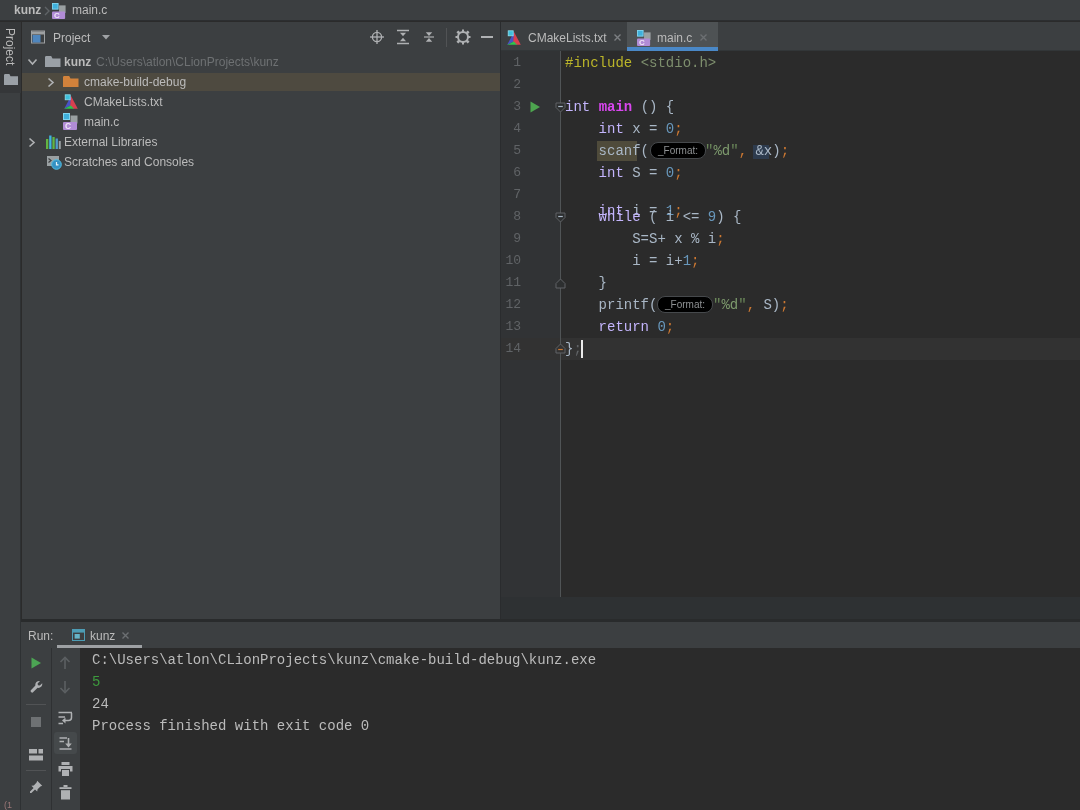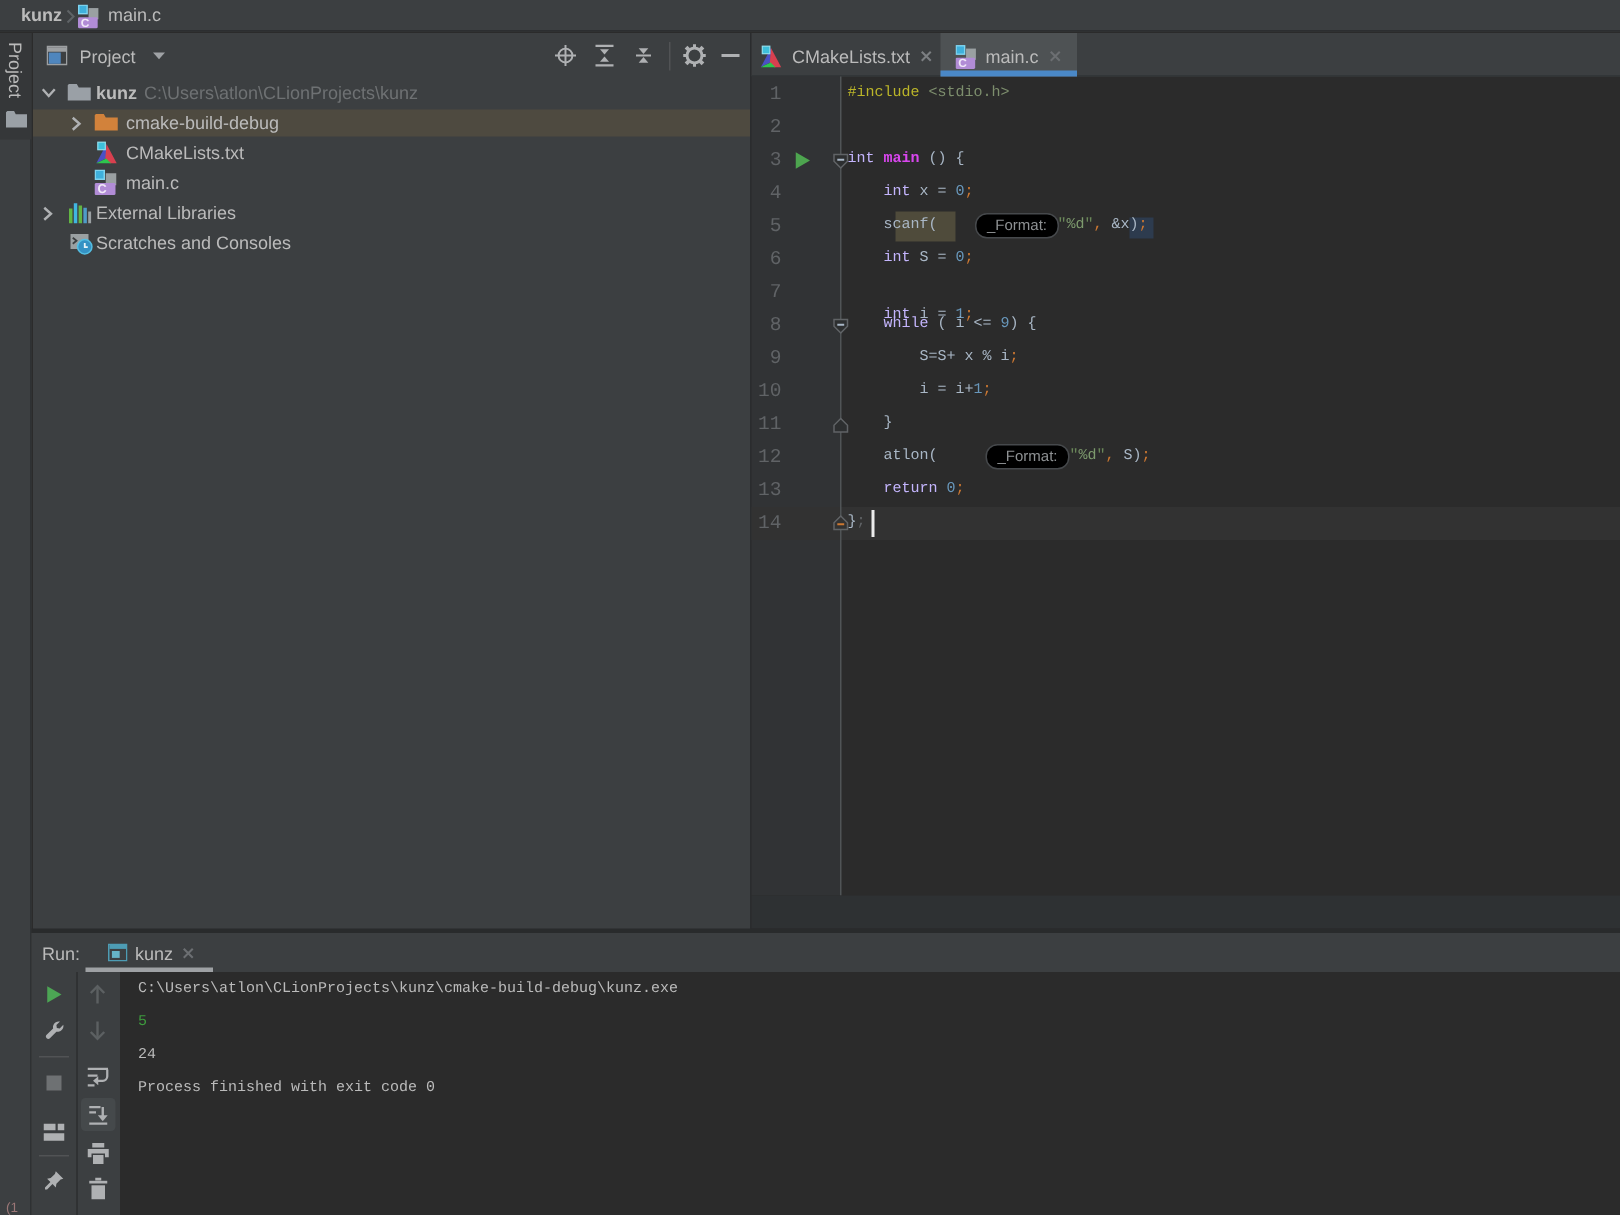--- a/index.html
+++ b/index.html
@@ -1,21 +1,21 @@
 <!DOCTYPE html>
 <html><head>
 <meta charset="utf-8">
 <style>
   * { margin:0; padding:0; box-sizing:border-box; }
   html,body { width:1080px; height:810px; overflow:hidden; background:#2b2b2b;
     font-family:"Liberation Sans", sans-serif; }
   .abs { position:absolute; }
   #stage { position:relative; width:1080px; height:682px; }
   .ui { font-size:12px; color:#bbbbbb; }
-  .mono { font-family:"Liberation Mono", monospace; font-size:10px; line-height:22px;
+  .mono { font-family:"Liberation Mono", monospace; font-size:14px; line-height:22px;
     white-space:pre; color:#a9b7c6; }
   .kw { color:#c4b5fd; }
   .num { color:#6897bb; }
   .str { color:#6a8759; }
   .fmt { color:#7d9a6d; }
   .semi { color:#cc7832; }
   .fn { color:#d946ef; font-weight:bold; }
   .dir { color:#bbb529; }
   .inc { color:#7d8e6d; }
   .hint { background:#000000; border:1px solid #46494c;
@@ -225,21 +225,21 @@
   <div class="cline mono" style="top:140px;">    scanf(</div>
     <div class="hint abs" style="left:650px;top:142px;width:56px;text-align:center;">_Format:</div>
     <div class="abs" style="left:753px;top:145px;width:16px;height:14px;background:#2d3b4e;"></div>
     <div class="cline mono" style="left:705px;top:140px;"><span class="str">"</span><span class="fmt">%d</span><span class="str">"</span><span class="semi">,</span> &amp;x)<span class="semi">;</span></div>
   <div class="cline mono" style="top:162px;">    <span class="kw">int</span> S = <span class="num">0</span><span class="semi">;</span></div>
   <div class="cline mono" style="top:200px;">    <span class="kw">int</span> i = <span class="num">1</span><span class="semi">;</span></div>
   <div class="cline mono" style="top:206px;">    <span class="kw">while</span> ( i &lt;= <span class="num">9</span>) {</div>
   <div class="cline mono" style="top:228px;">        S=S+ x % i<span class="semi">;</span></div>
   <div class="cline mono" style="top:250px;">        i = i+<span class="num">1</span><span class="semi">;</span></div>
   <div class="cline mono" style="top:272px;">    }</div>
-  <div class="cline mono" style="top:294px;">    atlon(</div>
+  <div class="cline mono" style="top:294px;">    printf(</div>
     <div class="hint abs" style="left:657px;top:296px;width:56px;text-align:center;">_Format:</div>
     <div class="cline mono" style="left:713px;top:294px;"><span class="str">"</span><span class="fmt">%d</span><span class="str">"</span><span class="semi">,</span> S)<span class="semi">;</span></div>
   <div class="cline mono" style="top:316px;">    <span class="kw">return</span> <span class="num">0</span><span class="semi">;</span></div>
   <div class="cline mono" style="top:338px;">}<span style="color:#606366">;</span></div>
   <div class="abs" style="left:581px;top:340px;width:2px;height:18px;background:#ececec;"></div>
 
   <div class="abs" style="left:21px;top:619px;width:1059px;height:3px;background:#292b2c;"></div>
   <div class="abs" style="left:21px;top:622px;width:1059px;height:26px;background:#3c3f41;"></div>
   <div class="abs ui" style="left:28px;top:629px;">Run:</div>
   <svg class="abs" style="left:72px;top:629px;" width="13" height="12" viewBox="0 0 13 12">

